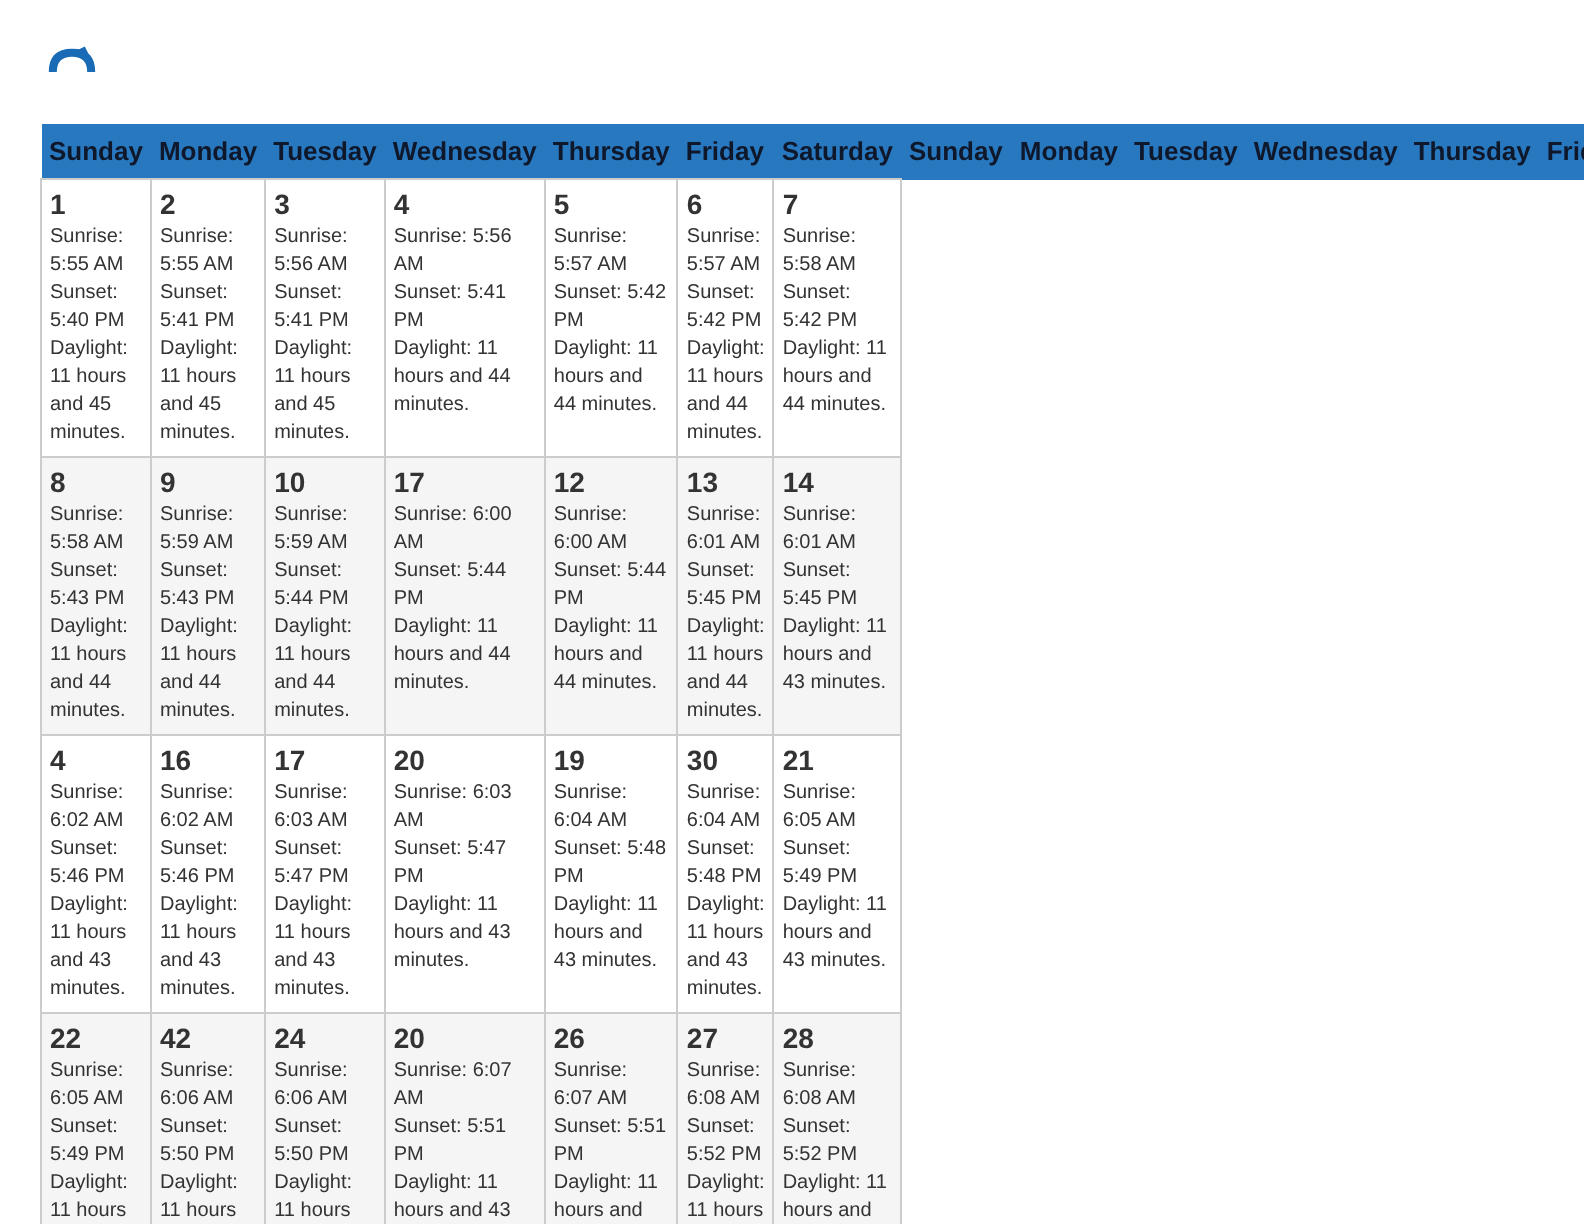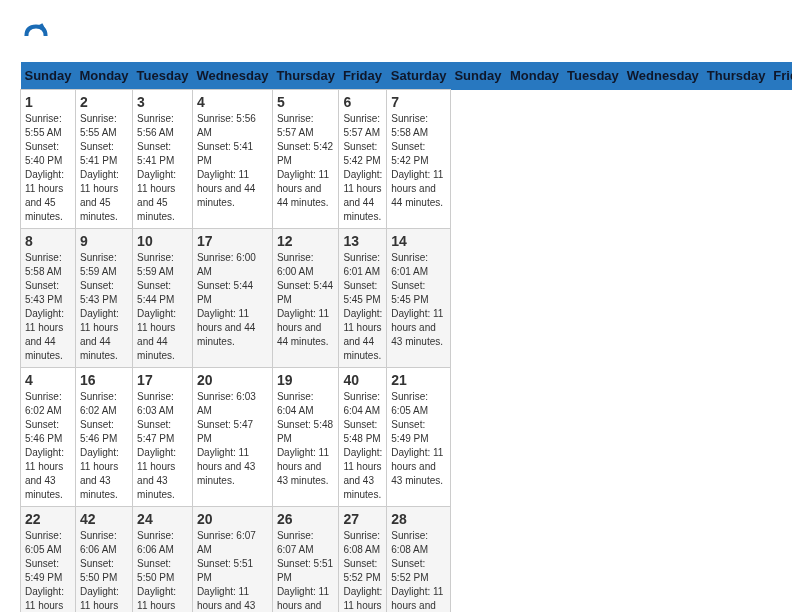--- a/index.html
+++ b/index.html
@@ -273,21 +273,21 @@
         </td>
         <td>
           <span class="day-num">19</span>
         <div class="day-info">
           Sunrise: 6:04 AM<br>
           Sunset: 5:48 PM<br>
           Daylight: 11 hours and 43 minutes.
         </div>
         </td>
         <td>
-          <span class="day-num">40</span>
+          <span class="day-num">30</span>
         <div class="day-info">
           Sunrise: 6:04 AM<br>
           Sunset: 5:48 PM<br>
           Daylight: 11 hours and 43 minutes.
         </div>
         </td>
         <td>
           <span class="day-num">21</span>
         <div class="day-info">
           Sunrise: 6:05 AM<br>

